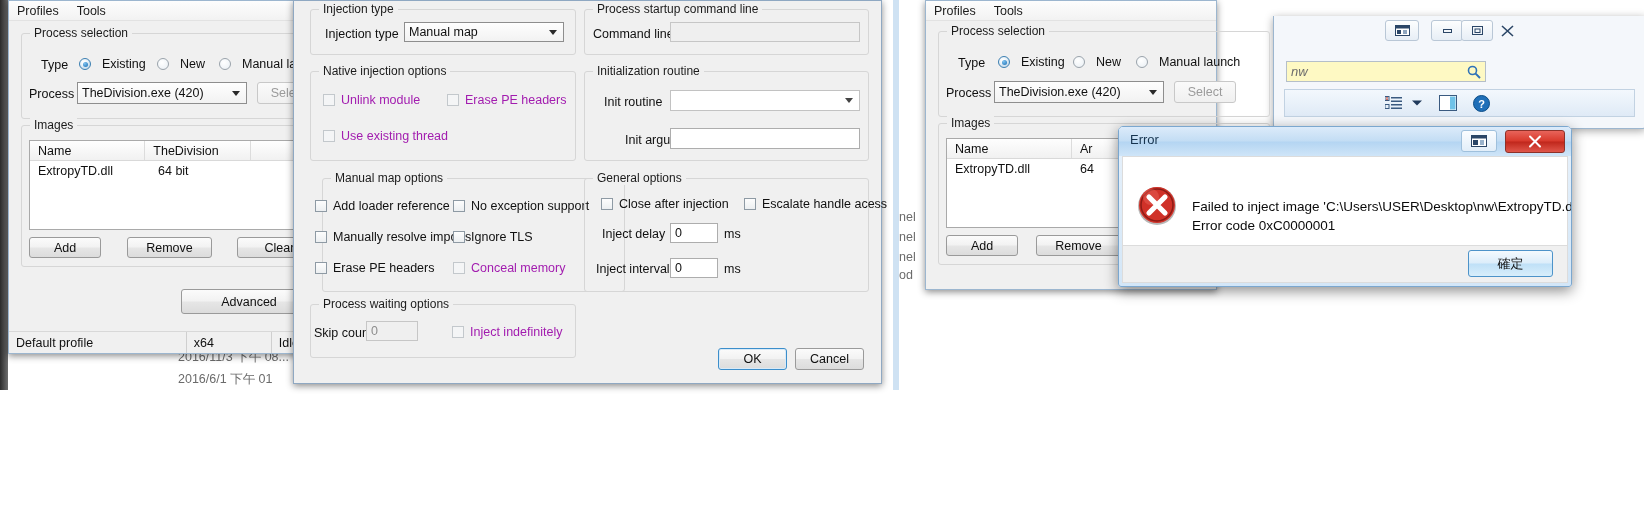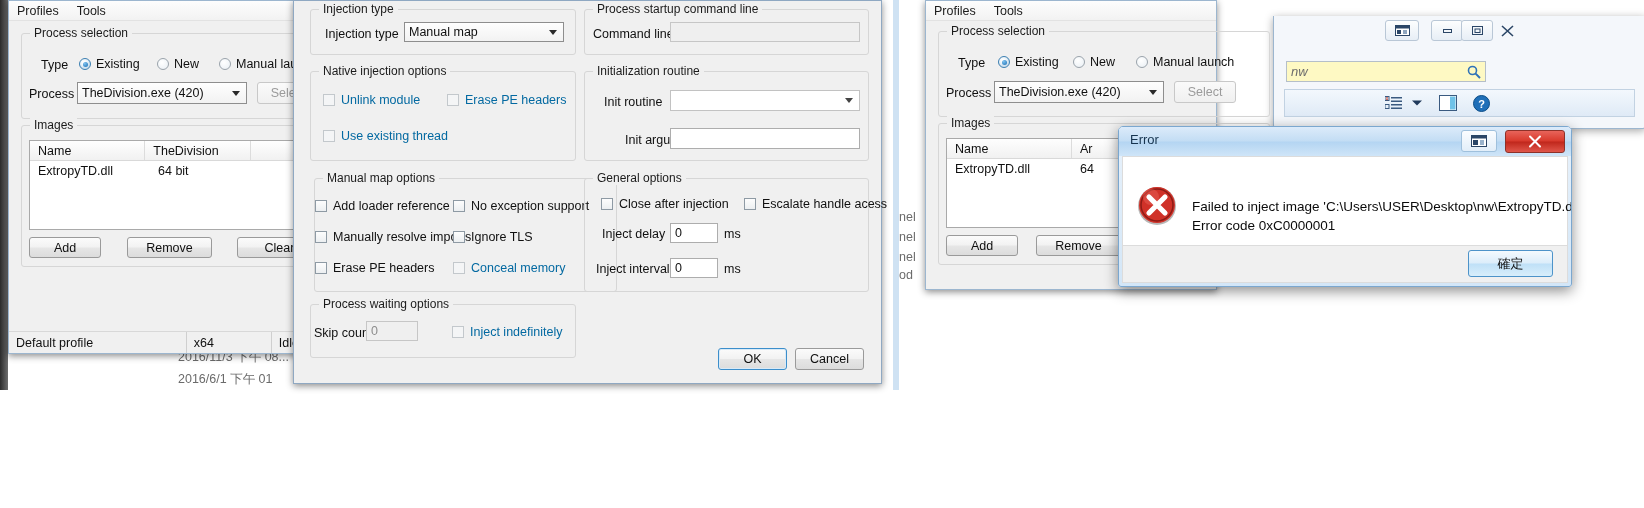--- a/index.html
+++ b/index.html
@@ -10,31 +10,31 @@
   .win{position:absolute;background:#f0f0f0;box-shadow:0 2px 7px rgba(0,0,0,.45);}
   .menubar{height:19px;background:linear-gradient(#fdfdfd,#f2f2f2);border-bottom:1px solid #e2e2e2;
            display:flex;align-items:center;padding-left:8px;gap:18px;}
   .menubar span{font-size:12.5px;color:#1b1b1b;}
 
   .group{position:absolute;border:1px solid #d6d6d6;border-radius:3px;background:transparent;}
   .group > .glabel{position:absolute;top:-8px;left:8px;background:#f0f0f0;padding:0 4px;font-size:12px;color:#1b1b1b;white-space:nowrap;}
 
   .lbl{position:absolute;font-size:12.5px;color:#101010;white-space:nowrap;}
 
-  .radio{position:absolute;display:flex;align-items:center;gap:5px;font-size:12.5px;white-space:nowrap;}
+  .radio{position:absolute;display:flex;align-items:center;gap:11px;font-size:12.5px;white-space:nowrap;}
   .rdot{width:12px;height:12px;border-radius:50%;border:1px solid #9aa3ab;
         background:radial-gradient(circle at 40% 35%,#fff,#e8eef3);box-sizing:border-box;flex:none;}
   .rdot.on{border-color:#3c7fb1;background:radial-gradient(circle at 40% 35%,#fff 10%,#e6f0f7 45%,#cfe1ee 60%);position:relative;}
   .rdot.on::after{content:"";position:absolute;left:2.5px;top:2.5px;width:5px;height:5px;border-radius:50%;
                   background:radial-gradient(circle at 35% 30%,#7fc2ef,#1a6fb5);}
 
   .cbx{position:absolute;display:flex;align-items:center;gap:6px;font-size:12.5px;white-space:nowrap;}
   .cbox{width:12px;height:12px;border:1px solid #8e9aa4;background:linear-gradient(#fdfdfd,#eceff1);box-sizing:border-box;flex:none;}
   .cbox.grey{border-color:#c3c8cc;background:#f4f5f6;}
-  .cbx.dim{color:#0369a1;}
+  .cbx.dim{color:#a21caf;}
 
   .tbox{position:absolute;border:1px solid #adadad;background:#fff;box-sizing:border-box;
         display:flex;align-items:center;padding:0 4px;font-size:12.5px;color:#101010;}
   .tbox.dis{background:#efefef;border-color:#c6c6c6;color:#8d8d8d;}
 
   .combo{position:absolute;border:1px solid #8e8e8e;background:linear-gradient(#fefefe,#f2f2f2);
          box-sizing:border-box;display:flex;align-items:center;padding:0 4px;font-size:12.5px;}
   .combo .cval{flex:1;overflow:hidden;white-space:nowrap;}
   .combo .arw{width:0;height:0;border-left:4px solid transparent;border-right:4px solid transparent;
               border-top:5px solid #2a2a2a;margin-right:2px;}
@@ -200,20 +200,21 @@
       </div>
       <div class="lvrow">
         <div style="width:120px">ExtropyTD.dll</div>
         <div style="width:110px">64 bit</div>
       </div>
     </div>
     <div class="btn" style="left:20px;top:236px;width:72px;height:21px;">Add</div>
     <div class="btn" style="left:118px;top:236px;width:85px;height:21px;">Remove</div>
     <div class="btn" style="left:228px;top:236px;width:85px;height:21px;">Clear</div>
 
+    <div class="btn" style="left:172px;top:288px;width:136px;height:25px;">Advanced</div>
 
     <div class="statusbar">
       <div style="width:152px">Default profile</div>
       <div style="width:47px">x64</div>
       <div style="flex:1">Idle</div>
     </div>
   </div>
 
   <div class="win" style="left:925px;top:0;width:290px;height:288px;border:1px solid #9cb6cf;">
     <div class="menubar">
@@ -281,21 +282,21 @@
     </div>
     <div class="cbx dim" style="left:153px;top:92px;">
       <span class="cbox grey"></span>
       <span>Erase PE headers</span>
     </div>
     <div class="cbx dim" style="left:29px;top:128px;">
       <span class="cbox grey"></span>
       <span>Use existing thread</span>
     </div>
 
-    <div class="group" style="left:20px;top:177px;width:264px;height:112px;padding-left:37px;">
+    <div class="group" style="left:28px;top:177px;width:264px;height:112px;padding-left:37px;">
       <div class="glabel">Manual map options</div>
     </div>
     <div class="cbx" style="left:21px;top:198px;">
       <span class="cbox"></span>
       <span>Add loader reference</span>
     </div>
     <div class="cbx" style="left:159px;top:198px;">
       <span class="cbox"></span>
       <span>No exception support</span>
     </div>

